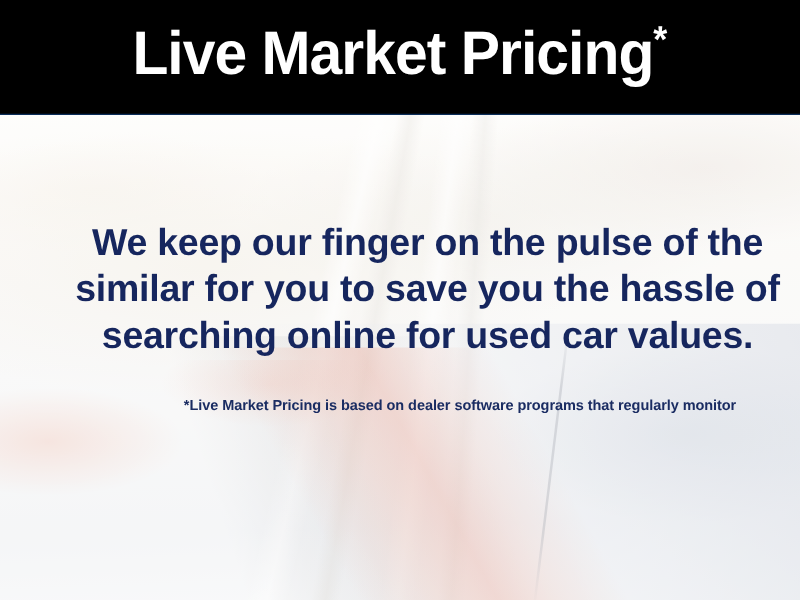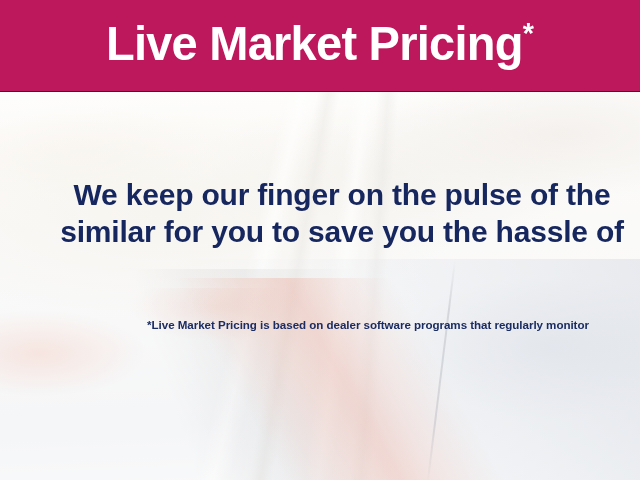--- a/index.html
+++ b/index.html
@@ -144,21 +144,21 @@
     background: rgba(255,255,255,0.46);
   }
 
   
   #header-banner {
     position: absolute;
     left: 0;
     top: 0;
     width: 100%;
     height: 91px;
-    background: #be185d;
+    background: #000000;
     box-shadow: 0 1px 0 #0a2c58;
     display: flex;
     align-items: center;
     justify-content: center;
     z-index: 5;
   }
 
   #banner-title {
     color: #ffffff;
     font-family: "Liberation Sans", sans-serif;
@@ -233,19 +233,20 @@
   <div class="bg-layer" id="bg-seam"></div>
   <div class="bg-layer" id="bg-haze"></div>
 
   <div id="header-banner">
     <div id="banner-title"><span>Live Market Pricing</span><span id="banner-title-asterisk">*</span></div>
   </div>
 
   <div id="headline">
     <div class="headline-line">We keep our finger on the pulse of the</div>
     <div class="headline-line">similar for you to save you the hassle of</div>
+    <div class="headline-line">searching online for used car values.</div>
   </div>
 
   <div id="disclaimer">
     <div class="disclaimer-line">*Live Market Pricing is based on dealer software programs that regularly monitor</div>
   </div>
 
 </div>
 
 </body></html>

